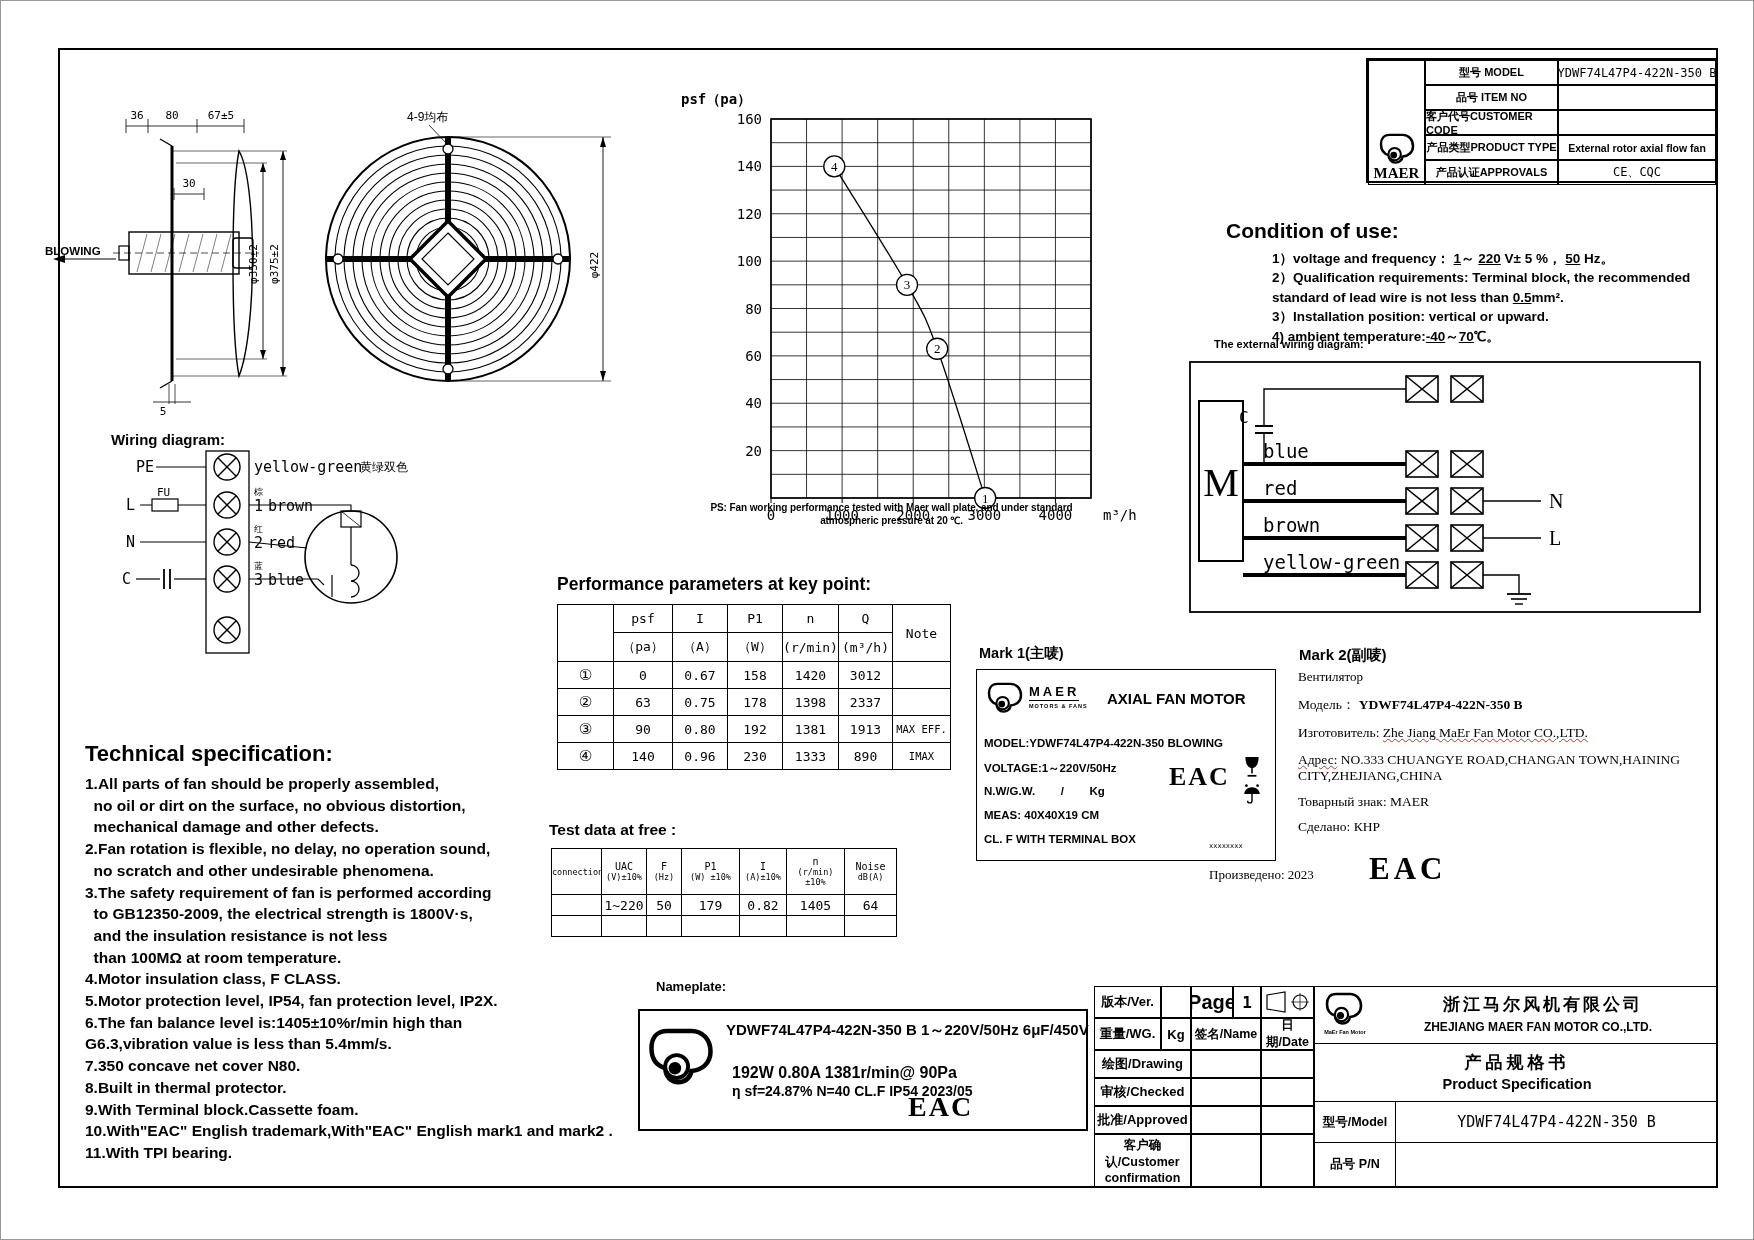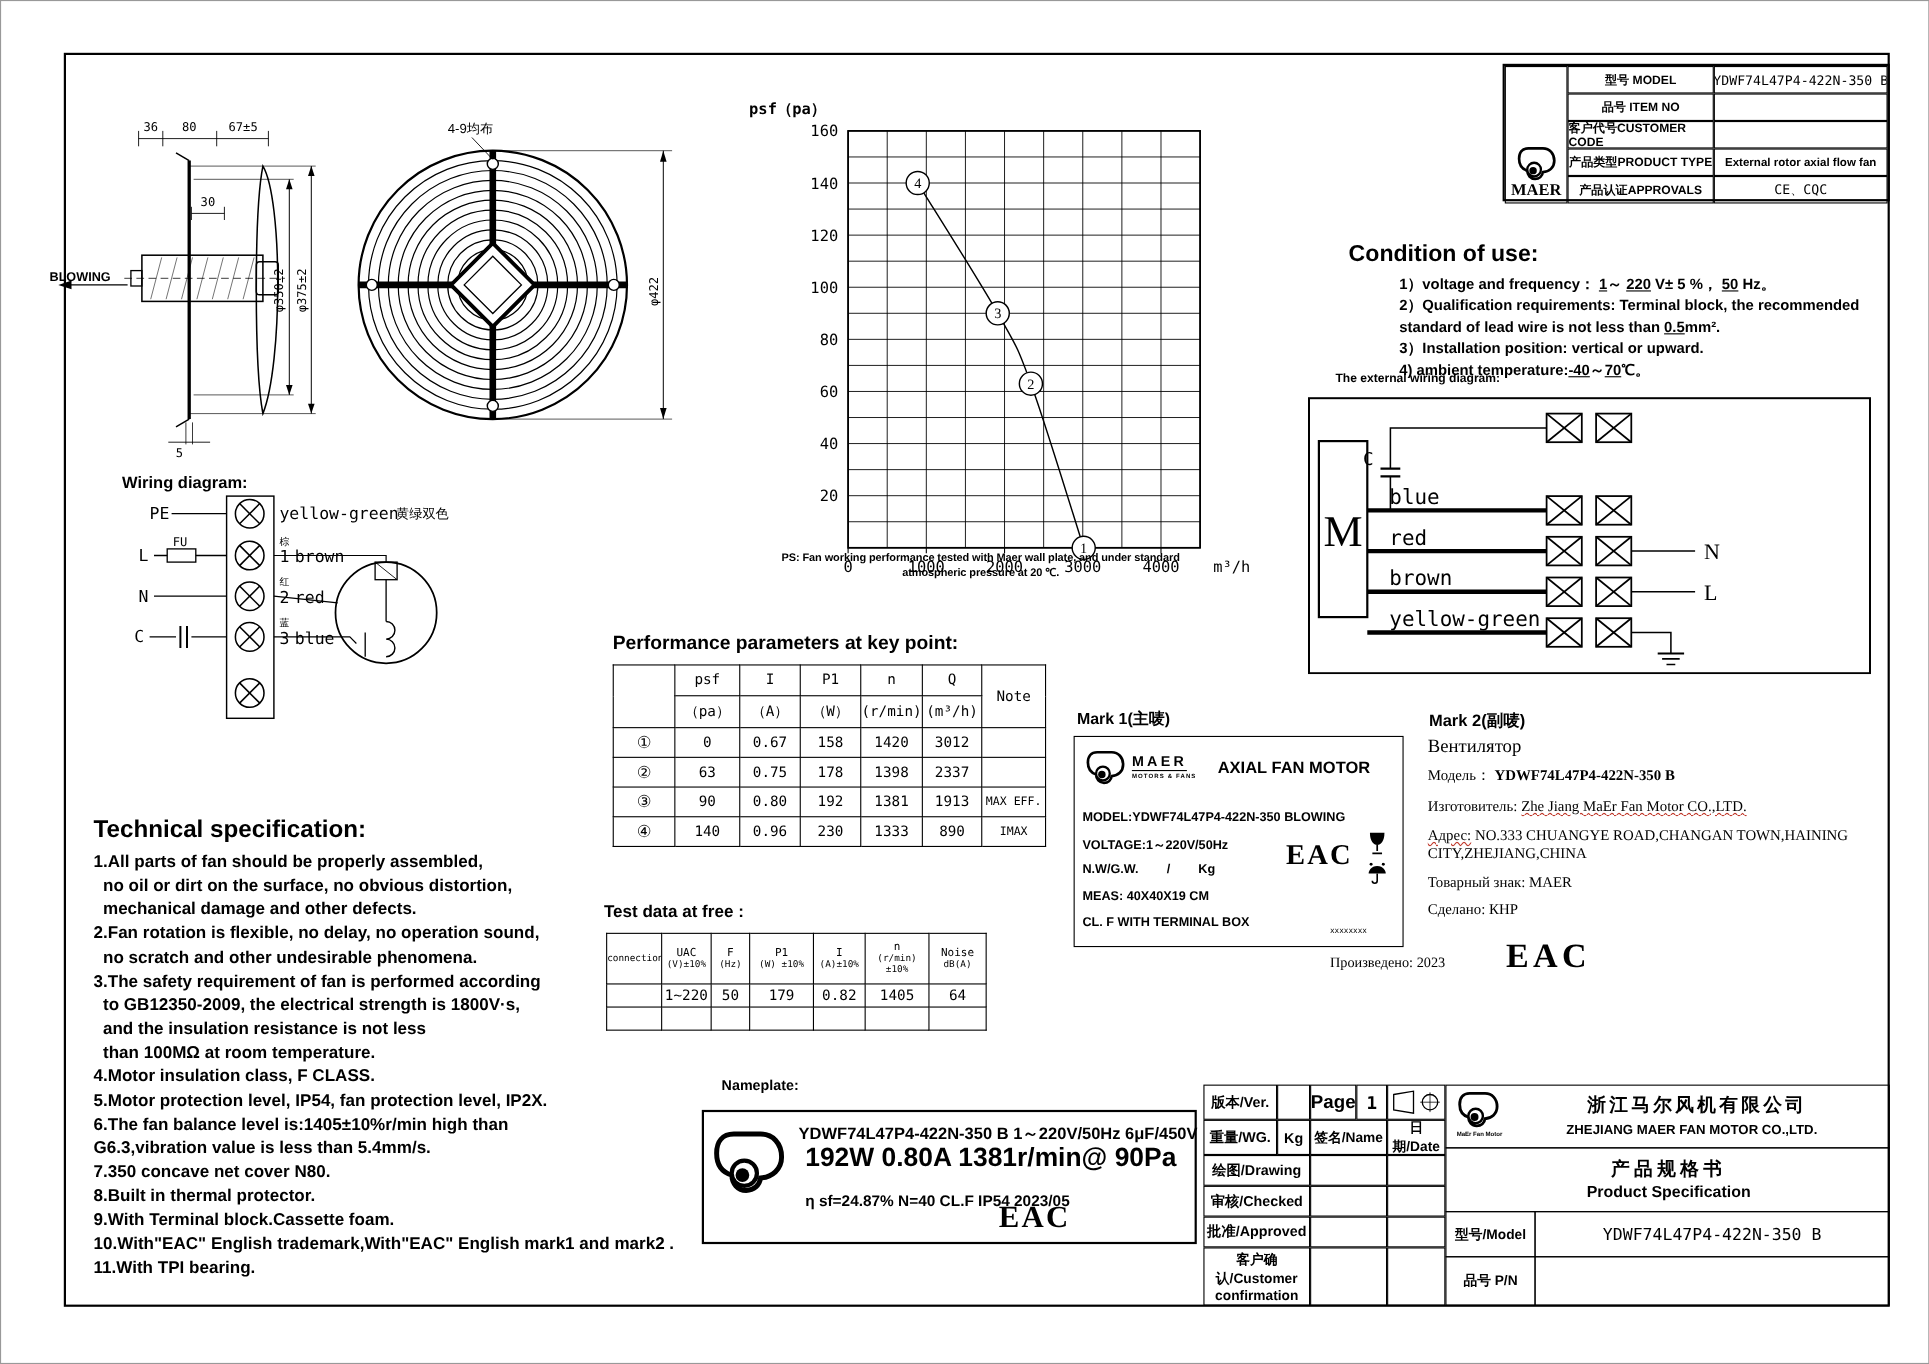--- a/index.html
+++ b/index.html
@@ -546,21 +546,21 @@
     <svg class="abs" style="left:266px;top:114px" width="18" height="20" viewBox="0 0 16 18">
       <path d="M8,3 C3,3 1,7 1,9 L15,9 C15,7 13,3 8,3 Z" fill="#000"></path>
       <path d="M8,9 V15 a2,2 0 0 1 -4,0" fill="none" stroke="#000" stroke-width="1.3"></path>
       <circle cx="3" cy="1.5" r="1.2" fill="#000"></circle>
         <circle cx="13" cy="1.5" r="1.2" fill="#000"></circle>
     </svg>
     <div class="abs" style="left:232px;top:172px;font-size:7px;font-family:'DejaVu Sans Mono',monospace">xxxxxxxx</div>
   </div>
 
   <div class="abs b" style="left:1298px;top:645px;font-size:15px">Mark 2(副唛)</div>
-  <div class="abs serif" style="left:1297px;top:668px;font-size:17px">Вентилятор</div>
+  <div class="abs serif" style="left:1297px;top:668px;font-size:13px">Вентилятор</div>
   <div class="abs serif" style="left:1297px;top:695px;font-size:13.5px">
     <span>Модель：</span>
     <span class="b">YDWF74L47P4-422N-350 B</span>
   </div>
   <div class="abs serif" style="left:1297px;top:724px;font-size:13.5px">
     <span>Изготовитель: </span>
     <span class="wavy">Zhe Jiang MaEr Fan Motor CO.,LTD.</span>
   </div>
   <div class="abs serif" style="left:1297px;top:751px;font-size:13.5px;width:410px">
     <span class="wavy">Адрес:</span><span> NO.333 CHUANGYE ROAD,CHANGAN TOWN,HAINING</span>
@@ -570,29 +570,29 @@
   <div class="abs serif" style="left:1297px;top:818px;font-size:13.5px">Сделано: КНР</div>
   <div class="abs serif" style="left:1208px;top:866px;font-size:13px">Произведено: 2023</div>
   <div class="abs eacbig" style="left:1368px;top:850px;font-size:31px;letter-spacing:4px">EAC</div>
 
   <div class="abs b" style="left:655px;top:978px;font-size:13px">Nameplate:</div>
   <div class="abs" style="left:637px;top:1008px;width:450px;height:122px;border:2px solid #000;box-sizing:border-box">
     <svg class="abs" style="left:8px;top:16px" width="66" height="60" viewBox="0 0 38 34">
         <use href="#maer-logo"></use>
       </svg>
     <div class="abs b" style="left:86px;top:10px;font-size:15px;white-space:nowrap">YDWF74L47P4-422N-350 B 1～220V/50Hz 6μF/450V</div>
-    <div class="abs b" style="left:92px;top:28px;font-size:24px">192W 0.80A 1381r/min@ 90Pa</div>
+    <div class="abs b" style="left:92px;top:53px;font-size:16px">192W 0.80A 1381r/min@ 90Pa</div>
     <div class="abs b" style="left:92px;top:72px;font-size:14px">η sf=24.87% N=40 CL.F IP54 2023/05</div>
     <div class="abs eacbig" style="left:268px;top:80px;font-size:28px;letter-spacing:2px">EAC</div>
   </div>
 
   <div class="fl">
     <div>版本/Ver.</div>
     <div></div>
-    <div style="font-size:17px">Page</div>
+    <div style="font-size:20px">Page</div>
     <div style="font-size:16px;font-family:'DejaVu Sans Mono',monospace">1</div>
     <div>
       <svg width="46" height="22" viewBox="0 0 46 22">
         <polygon points="2,4 20,1 20,21 2,18" fill="none" stroke="#000" stroke-width="1.2"></polygon>
         <circle cx="35" cy="11" r="7" fill="none" stroke="#000" stroke-width="1.2"></circle>
         <line x1="26" y1="11" x2="44" y2="11" stroke="#000" stroke-width="0.7"></line>
         <line x1="35" y1="2" x2="35" y2="20" stroke="#000" stroke-width="0.7"></line>
       </svg>
     </div>
     <div>重量/WG.</div>

